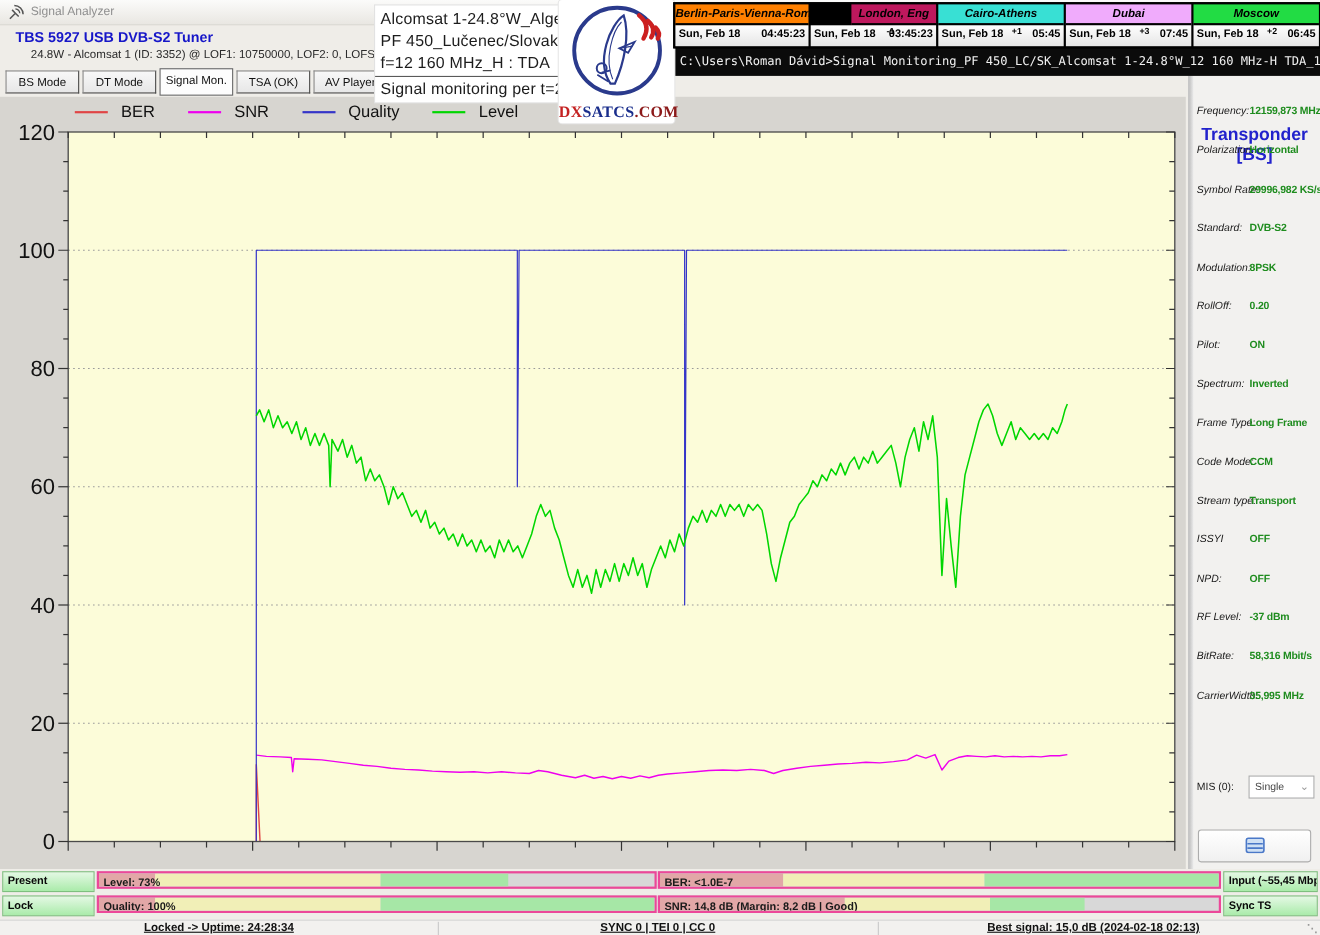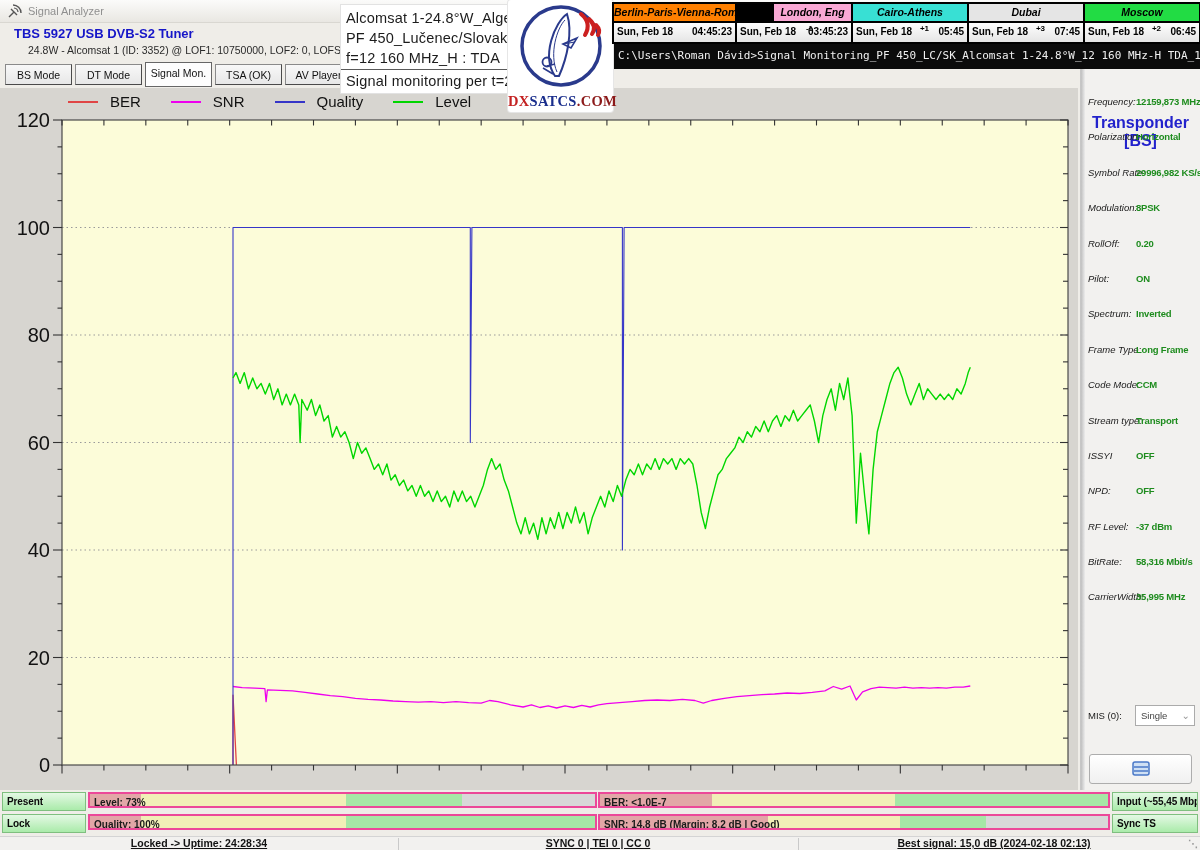--- a/index.html
+++ b/index.html
@@ -291,37 +291,37 @@
 <div class="clocks" id="clocks">
     <div class="clock">
       <div class="clock-header" style="background: rgb(255, 128, 0);">Berlin-Paris-Vienna-Roma</div>
       <div class="clock-body">
         <div class="clock-date">Sun, Feb 18</div>
         <div class="clock-offset"></div>
         <div class="clock-time">04:45:23</div>
       </div>
     </div>
     <div class="clock">
-      <div class="clock-header" style="background: #f9a8d4; margin-left: 37px;">London, Eng</div>
+      <div class="clock-header" style="background: #be185d; margin-left: 37px;">London, Eng</div>
       <div class="clock-body">
         <div class="clock-date">Sun, Feb 18</div>
         <div class="clock-offset">-1</div>
         <div class="clock-time">03:45:23</div>
       </div>
     </div>
     <div class="clock">
       <div class="clock-header" style="background: rgb(56, 224, 212);">Cairo-Athens</div>
       <div class="clock-body">
         <div class="clock-date">Sun, Feb 18</div>
         <div class="clock-offset">+1</div>
         <div class="clock-time">05:45</div>
       </div>
     </div>
     <div class="clock">
-      <div class="clock-header" style="background: #e5e5e5;">Dubai</div>
+      <div class="clock-header" style="background: #f0abfc;">Dubai</div>
       <div class="clock-body">
         <div class="clock-date">Sun, Feb 18</div>
         <div class="clock-offset">+3</div>
         <div class="clock-time">07:45</div>
       </div>
     </div>
     <div class="clock">
       <div class="clock-header" style="background: rgb(34, 220, 68);">Moscow</div>
       <div class="clock-body">
         <div class="clock-date">Sun, Feb 18</div>
@@ -341,20 +341,24 @@
         <div class="srow-label">Frequency:</div>
         <div class="srow-value">12159,873 MHz</div>
       </div>
       <div class="srow">
         <div class="srow-label">Polarization:</div>
         <div class="srow-value">Horizontal</div>
       </div>
       <div class="srow">
         <div class="srow-label">Symbol Rate:</div>
         <div class="srow-value">29996,982 KS/s</div>
+      </div>
+      <div class="srow">
+        <div class="srow-label">Standard:</div>
+        <div class="srow-value">DVB-S2</div>
       </div>
       <div class="srow">
         <div class="srow-label">Modulation:</div>
         <div class="srow-value">8PSK</div>
       </div>
       <div class="srow">
         <div class="srow-label">RollOff:</div>
         <div class="srow-value">0.20</div>
       </div>
       <div class="srow">

